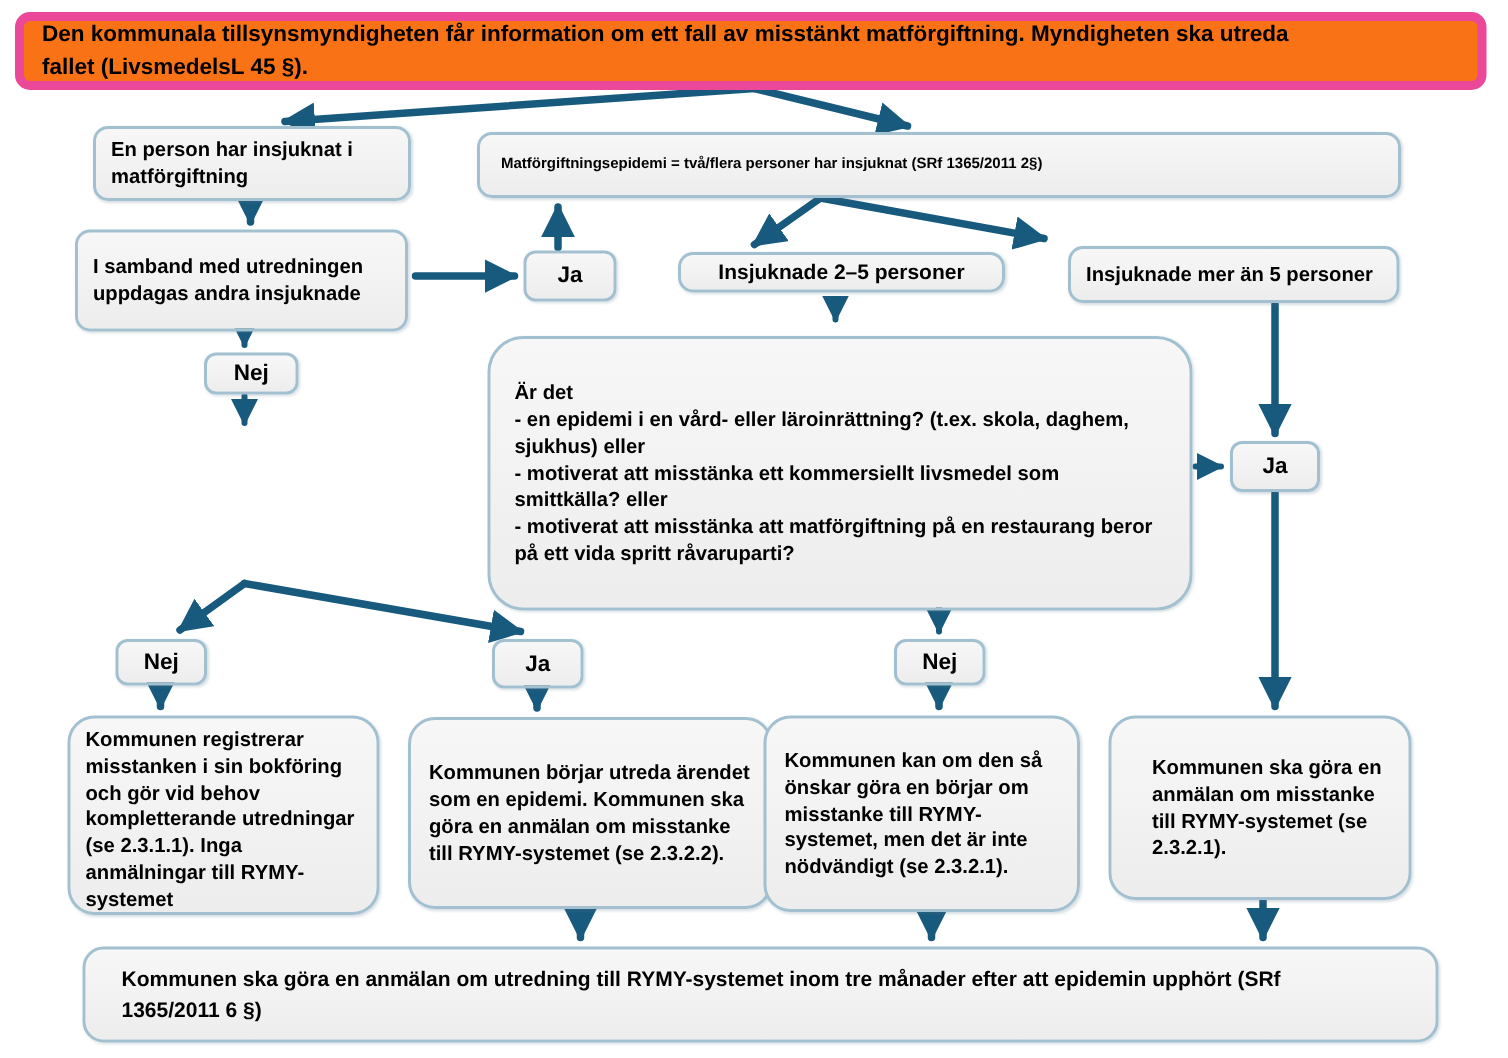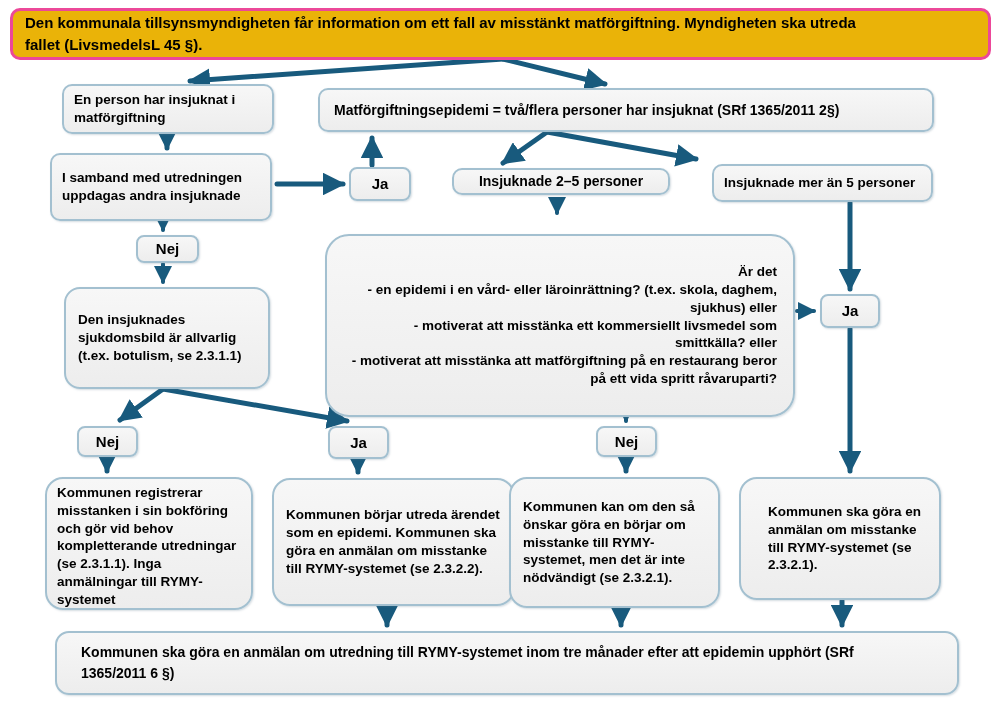--- a/index.html
+++ b/index.html
@@ -16,32 +16,32 @@
     background:linear-gradient(180deg,#f7f7f7 0%,#ededed 100%);
     border:2px solid #a3c0d0;border-radius:10px;
     box-shadow:1px 1px 2px rgba(90,120,140,0.25);
     font-size:13.5px;line-height:1.32;
     display:flex;align-items:center;
   }
   .pre{white-space:pre-line;}
   .label{justify-content:center;font-size:15px;border-radius:8px;padding:0 20px;}
   .big{border-radius:18px;}
 
-  .n-title{left:10px;top:8px;width:981px;height:52px;background:#eab308;
-    border:3px solid #ec4899;border-radius:10px;font-size:15px;line-height:1.45;
+  .n-title{left:10px;top:8px;width:981px;height:52px;background:#f97316;
+    border:6px solid #ec4899;border-radius:10px;font-size:15px;line-height:1.45;
     padding:4px 12px;box-shadow:none;}
   .n-person{left:62px;top:84px;width:212px;height:50px;padding:4px 10px;}
-  .n-epidemic{left:318px;top:88px;width:616px;height:44px;padding:2px 14px;font-size:14px;}
+  .n-epidemic{left:318px;top:88px;width:616px;height:44px;padding:2px 14px;font-size:10px;}
   .n-samband{left:50px;top:153px;width:222px;height:68px;padding:4px 10px;}
   .n-ja1{left:349px;top:167px;width:62px;height:34px;}
   .n-sick25{left:452px;top:168px;width:218px;height:27px;justify-content:center;font-size:14px;}
   .n-sick5plus{left:712px;top:164px;width:221px;height:38px;padding:2px 10px;font-size:13.5px;}
   .n-nej1{left:136px;top:235px;width:63px;height:28px;}
   .n-sjukdomsbild{left:64px;top:287px;width:206px;height:102px;padding:6px 12px;border-radius:16px;}
-  .n-ardet{left:325px;top:234px;width:470px;height:183px;padding:10px 16px;border-radius:24px;text-align:right;}
+  .n-ardet{left:325px;top:224px;width:470px;height:183px;padding:10px 16px;border-radius:24px;}
   .n-ja2{left:820px;top:294px;width:60px;height:34px;}
   .n-nej2{left:77px;top:426px;width:61px;height:31px;}
   .n-ja3{left:328px;top:426px;width:61px;height:33px;}
   .n-nej3{left:596px;top:426px;width:61px;height:31px;}
   .n-registrerar{left:45px;top:477px;width:208px;height:133px;padding:5px 10px;align-items:flex-start;}
   .n-borjar{left:272px;top:478px;width:243px;height:128px;padding:8px 12px;}
   .n-kanom{left:509px;top:477px;width:211px;height:131px;padding:6px 12px;}
   .n-skagora{left:739px;top:477px;width:202px;height:123px;padding:8px 14px 8px 27px;}
   .n-bottom{left:55px;top:631px;width:904px;height:64px;padding:4px 24px;font-size:14px;
     line-height:1.5;border-radius:14px;}
@@ -83,21 +83,20 @@
 
   <div class="node n-title pre">Den kommunala tillsynsmyndigheten får information om ett fall av misstänkt matförgiftning. Myndigheten ska utreda
 fallet (LivsmedelsL 45 §).</div>
   <div class="node n-person">En person har insjuknat i matförgiftning</div>
   <div class="node n-epidemic">Matförgiftningsepidemi = två/flera personer har insjuknat (SRf 1365/2011 2§)</div>
   <div class="node n-samband">I samband med utredningen uppdagas andra insjuknade</div>
   <div class="node n-ja1 label">Ja</div>
   <div class="node n-sick25">Insjuknade 2–5 personer</div>
   <div class="node n-sick5plus">Insjuknade mer än 5 personer</div>
   <div class="node n-nej1 label">Nej</div>
-  <div class="node n-sjukdomsbild">Den insjuknades sjukdomsbild är allvarlig (t.ex. botulism, se 2.3.1.1)</div>
   <div class="node n-ardet pre">Är det
 - en epidemi i en vård- eller läroinrättning? (t.ex. skola, daghem, sjukhus) eller
 - motiverat att misstänka ett kommersiellt livsmedel som smittkälla? eller
 - motiverat att misstänka att matförgiftning på en restaurang beror på ett vida spritt råvaruparti?</div>
   <div class="node n-ja2 label">Ja</div>
   <div class="node n-nej2 label">Nej</div>
   <div class="node n-ja3 label">Ja</div>
   <div class="node n-nej3 label">Nej</div>
   <div class="node n-registrerar big">Kommunen registrerar misstanken i sin bokföring och gör vid behov kompletterande utredningar (se 2.3.1.1).  Inga anmälningar till RYMY-systemet</div>
   <div class="node n-borjar big">Kommunen börjar utreda ärendet som en epidemi. Kommunen ska göra en anmälan om misstanke till RYMY-systemet (se 2.3.2.2).</div>

